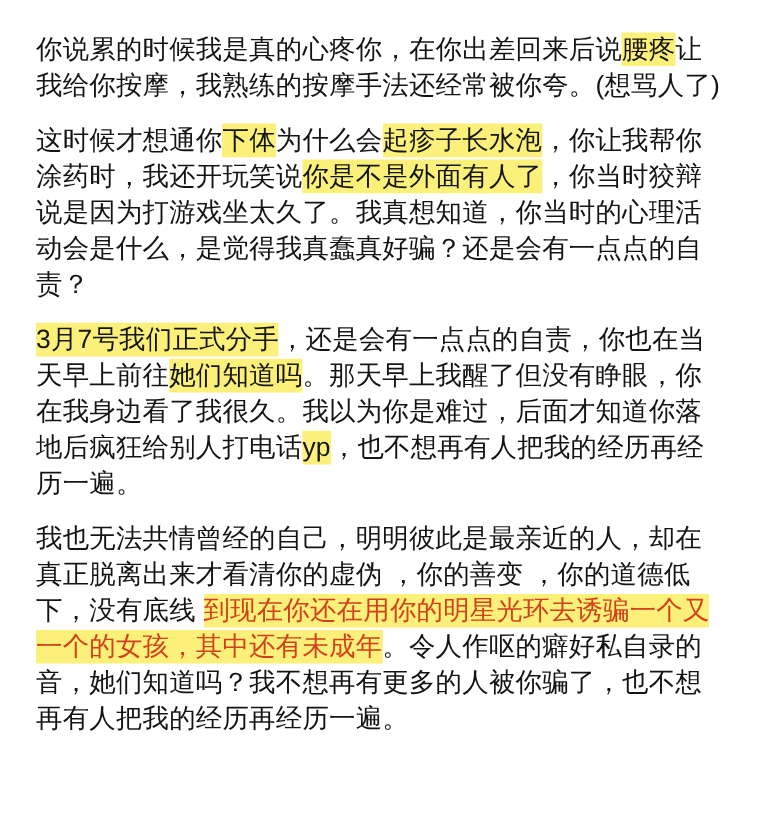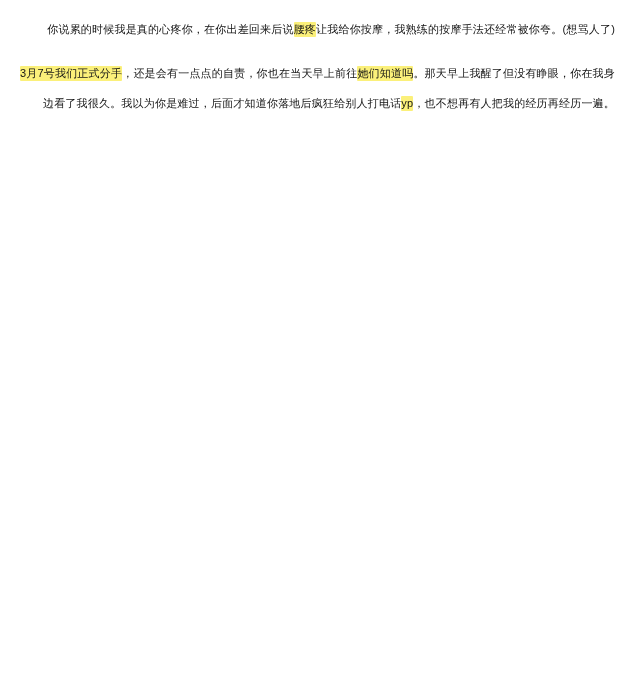--- a/index.html
+++ b/index.html
@@ -16,26 +16,26 @@
   }
   #page {
     position: relative;
     width: 633px;
     height: 681px;
     background: #ffffff;
     box-sizing: border-box;
     padding: 10px 14px 0 14px;
   }
   .para {
-    font-size: 11px;
+    font-size: 22px;
     line-height: 30px;
     letter-spacing: 0.2px;
     color: #141414;
-    margin: 4px;
-    text-align: right;
+    margin: 16px;
+    text-align: left;
     word-break: break-all;
   }
   .para + .para {
     margin-top: 14px;
   }
   .gap-big {
     margin-top: 40px;
   }
   .hl {
     background: #fbf07a;
@@ -54,19 +54,25 @@
 </style>
 </head>
 <body>
 
 <div id="page">
 
   <p class="para">
     <span class="seg">你说累的时候我是真的心疼你，在你出差回来后说</span><span class="seg hl">腰疼</span><span class="seg">让我给你按摩，我熟练的按摩手法还经常被你夸。(想骂人了)</span>
   </p>
 
+  <p class="para">
+    <span class="seg">这时候才想通你</span><span class="seg hl">下体</span><span class="seg">为什么会</span><span class="seg hl">起疹子长水泡</span><span class="seg">，你让我帮你涂药时，我还开玩笑说</span><span class="seg hl">你是不是外面有人了</span><span class="seg">，你当时狡辩说是因为打游戏坐太久了。我真想知道，你当时的心理活动会是什么，是觉得我真蠢真好骗？还是会有一点点的自责？</span>
+  </p>
 
   <p class="para">
     <span class="seg hl">3月7号我们正式分手</span><span class="seg">，还是会有一点点的自责，你也在当天早上前往</span><span class="seg hl">她们知道吗</span><span class="seg">。那天早上我醒了但没有睁眼，你在我身边看了我很久。我以为你是难过，后面才知道你落地后疯狂给别人打电话</span><span class="seg hl">yp</span><span class="seg">，也不想再有人把我的经历再经历一遍。</span>
   </p>
 
+  <p class="para gap-big">
+    <span class="seg">我也无法共情曾经的自己，明明彼此是最亲近的人，却在真正脱离出来才看清你的虚伪 ，你的善变 ，你的道德低下，没有底线 </span><span class="seg hl-orange">到现在你还在用你的明星光环去诱骗一个又一个的女孩，其中还有未成年</span><span class="seg">。令人作呕的癖好私自录的音，她们知道吗？我不想再有更多的人被你骗了，也不想再有人把我的经历再经历一遍。</span>
+  </p>
 
 </div>
 
 </body></html>

